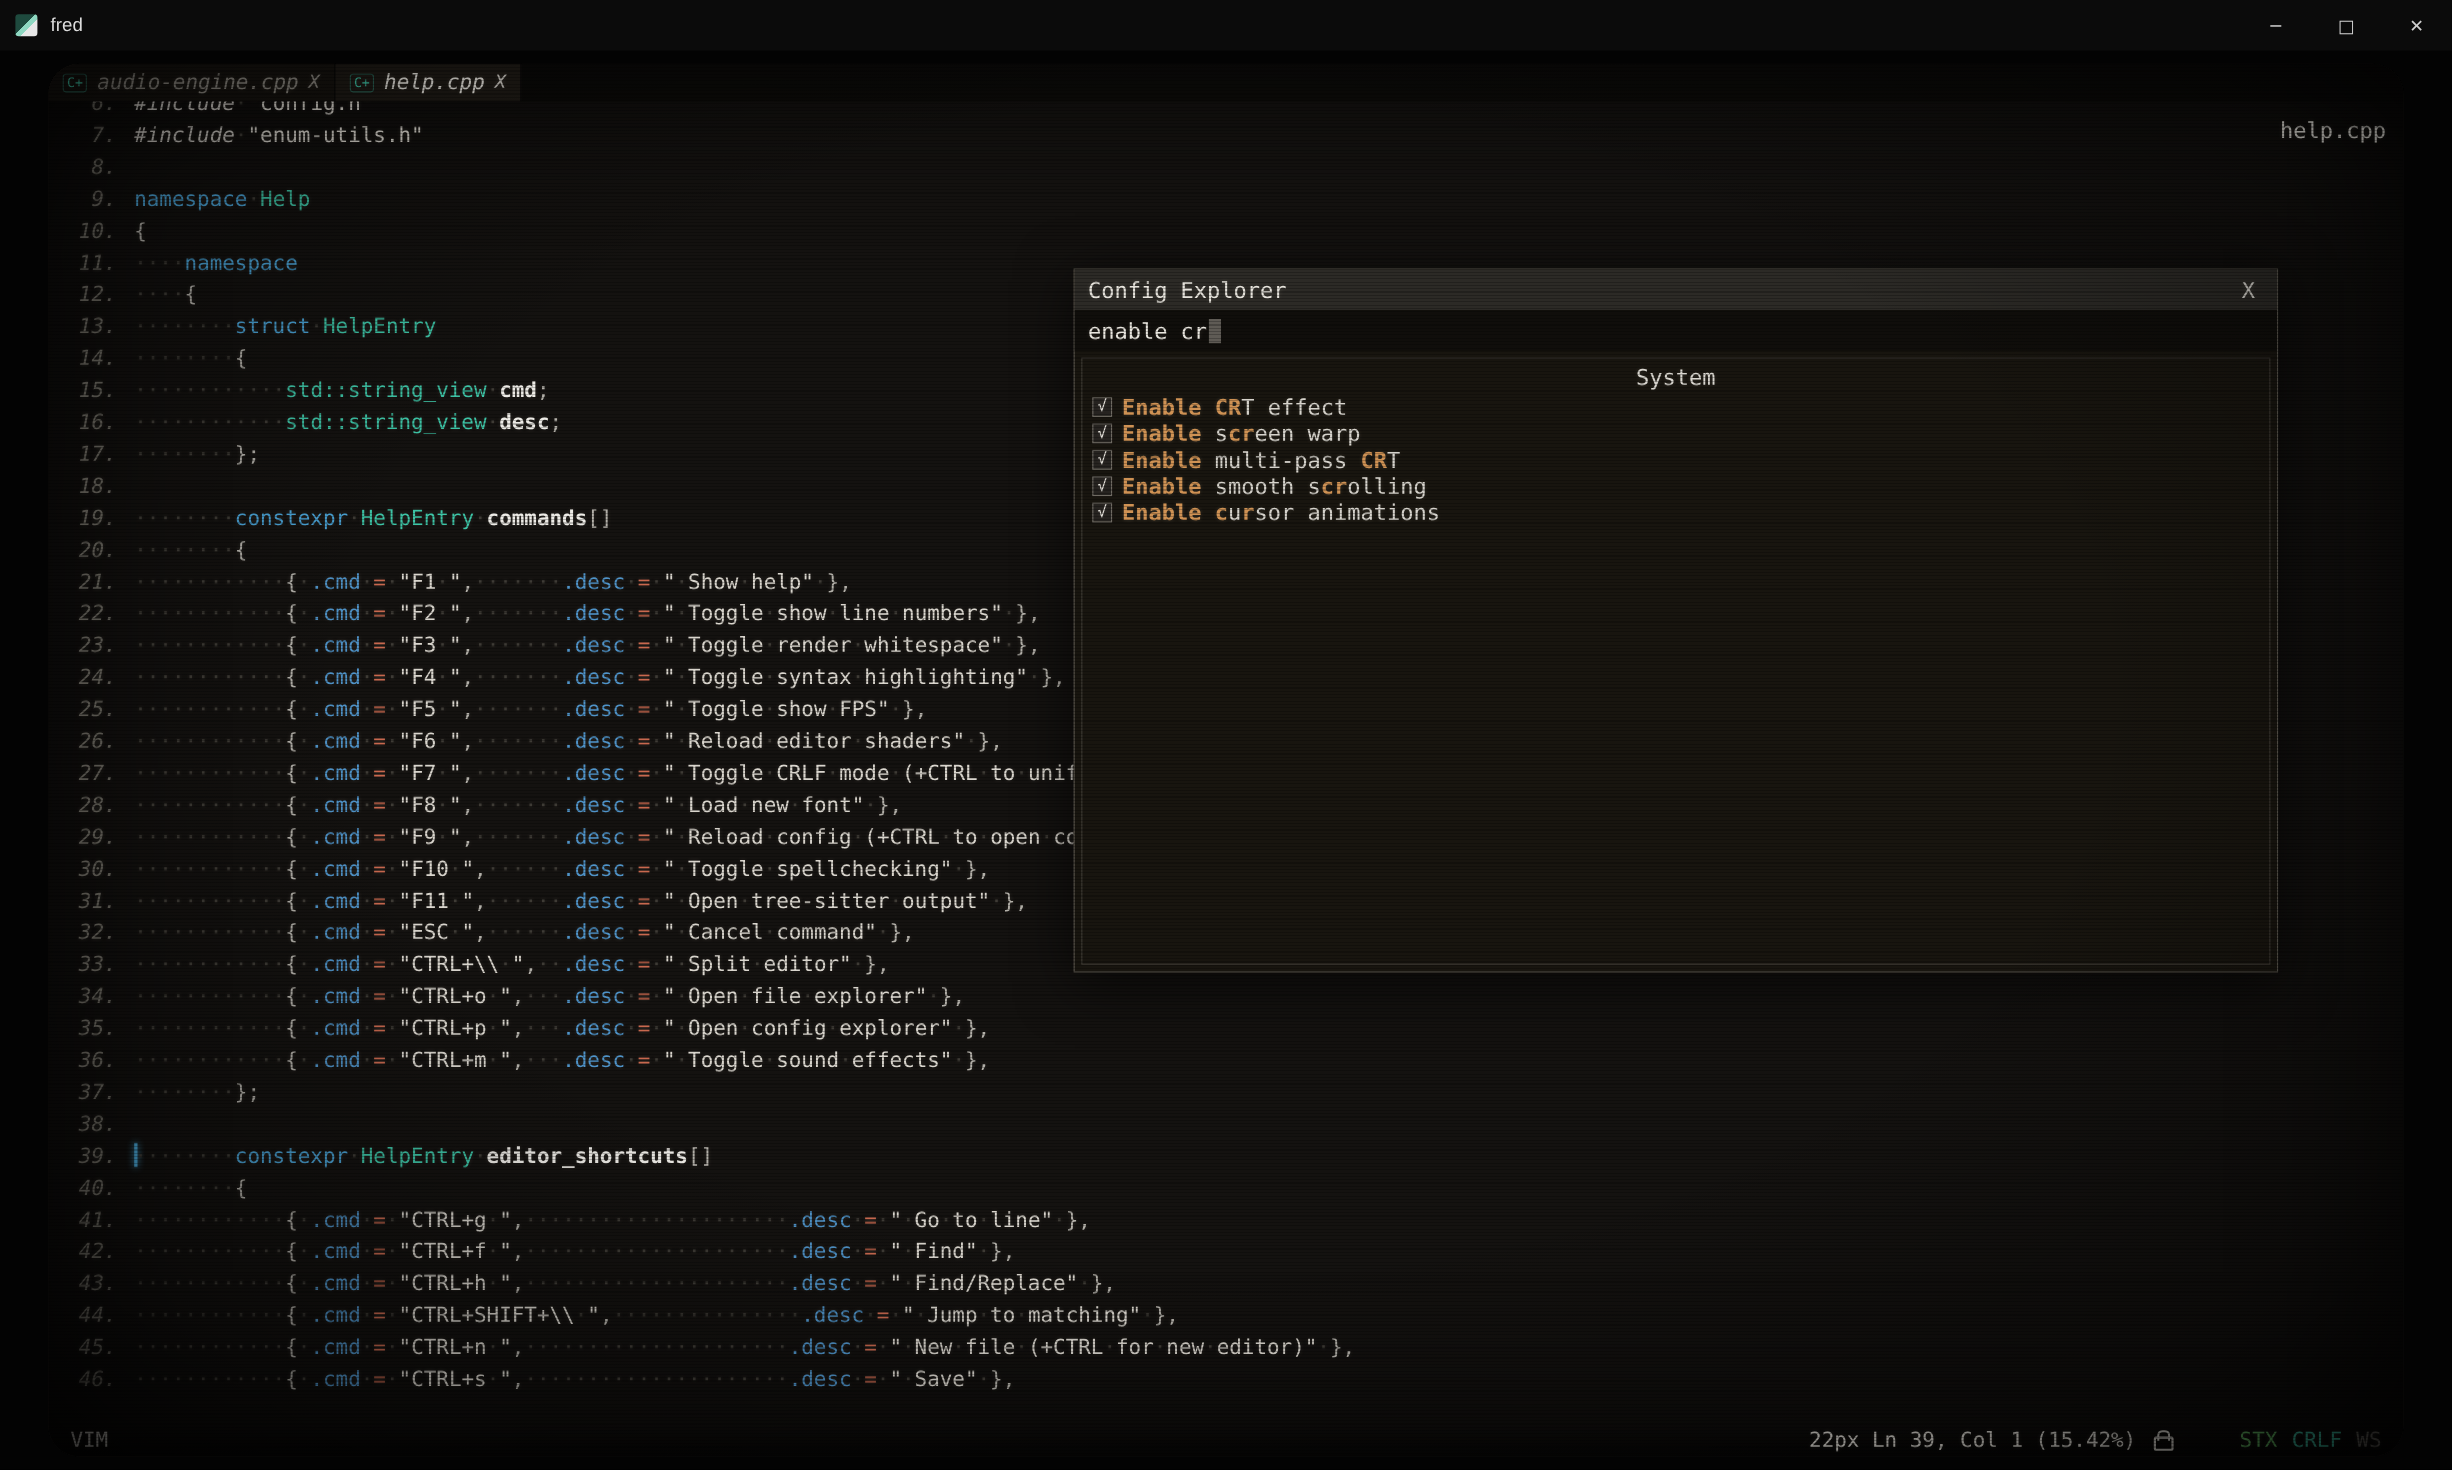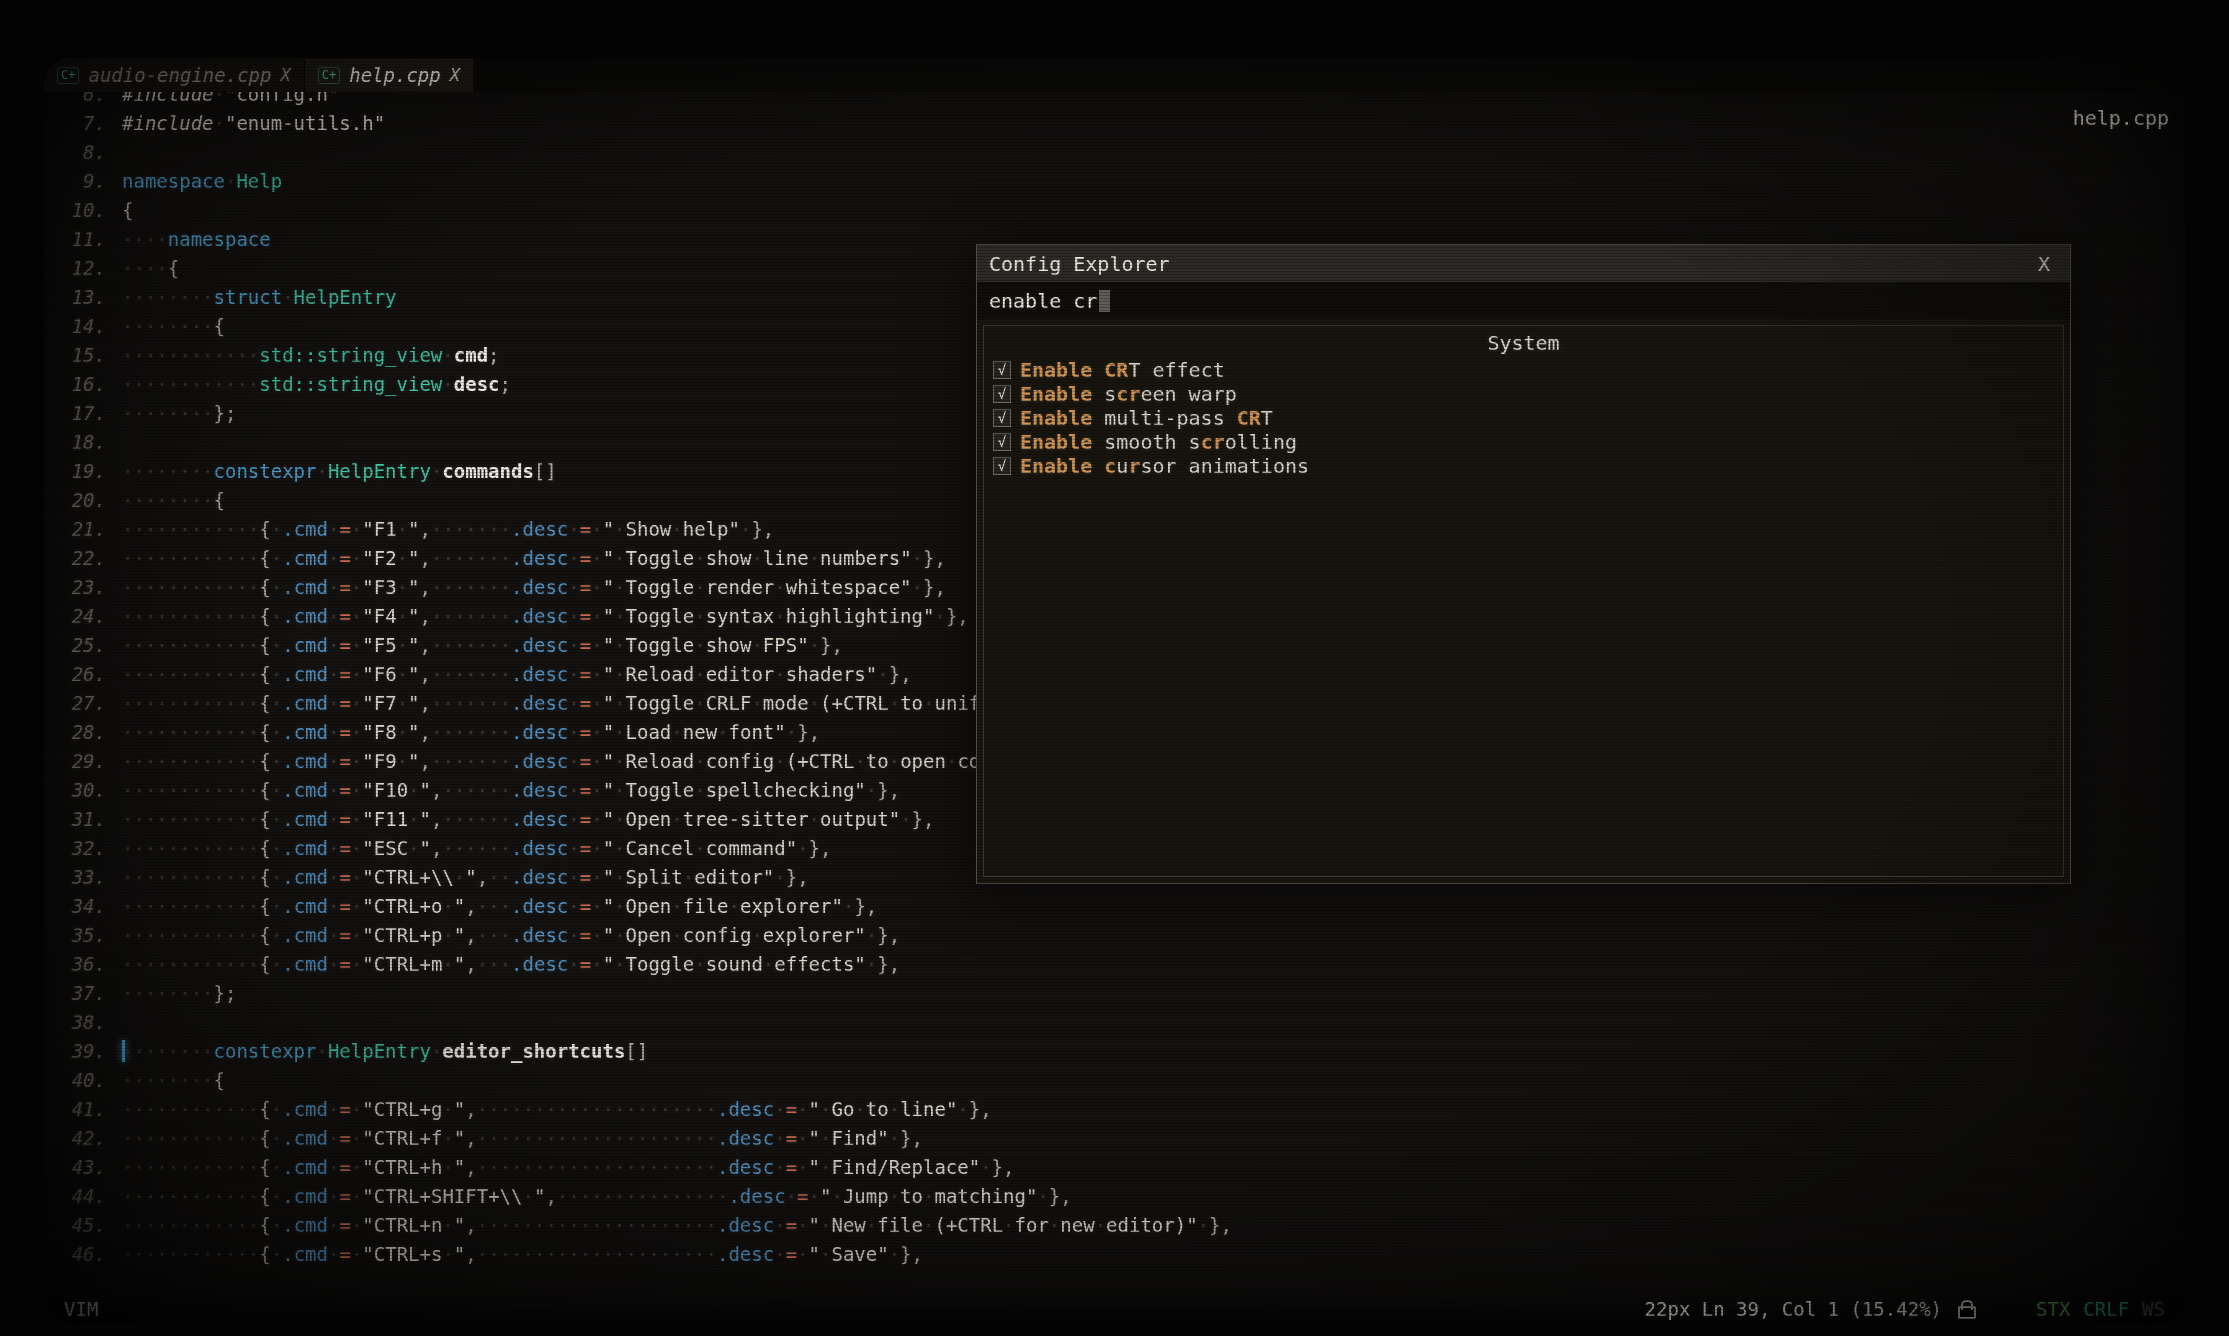--- a/index.html
+++ b/index.html
@@ -85,20 +85,29 @@
   .flags { display:flex; gap:13px; margin-left:46px; }
   .flag-stx { color:#63b963; }
   .flag-crlf { color:#3ec5a7; }
   .flag-ws { color:#6f6c65; }
 </style>
 </head>
 <body>
 
 <div class="window">
 
+  <div class="titlebar">
+    <div class="app-icon"></div>
+    <div class="title-text">fred</div>
+    <div class="controls">
+      <div class="ctrl">─</div>
+      <div class="ctrl">□</div>
+      <div class="ctrl">✕</div>
+    </div>
+  </div>
 
   <div class="screen">
 
     <div class="tabbar">
         <div class="tab">
           <span class="tab-icon">C+</span>
           <span class="tab-label">audio-engine.cpp</span>
           <span class="tab-close">X</span>
         </div>
         <div class="tab active">

